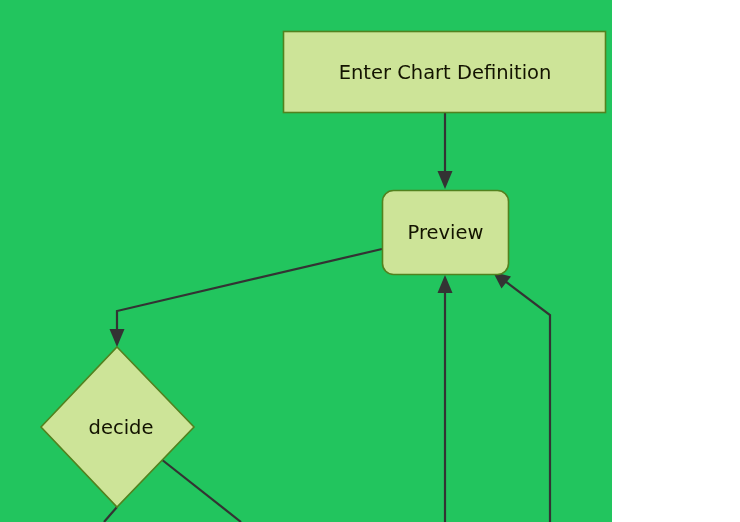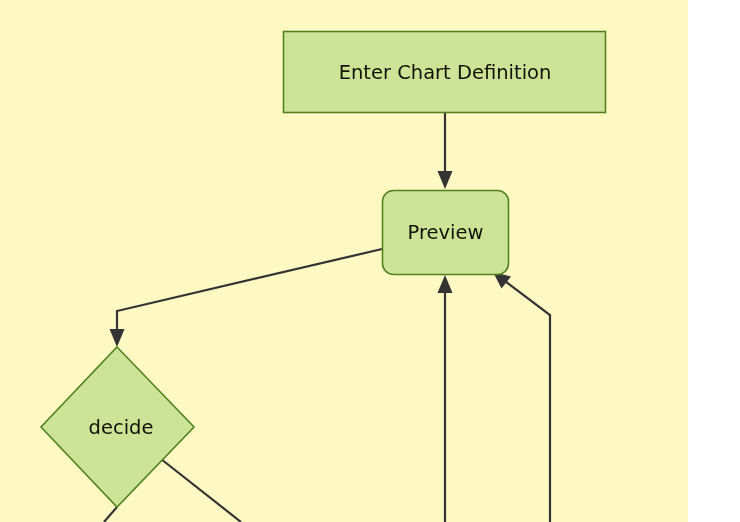--- a/index.html
+++ b/index.html
@@ -5,23 +5,23 @@
   html, body {
     margin: 0;
     padding: 0;
     background: #ffffff;
   }
   body {
     font-family: "DejaVu Sans", sans-serif;
   }
   #flowchart-canvas {
     position: relative;
-    width: 688px;
+    width: 612px;
     height: 522px;
-    background: #fef9c3;
+    background: #22c55e;
     overflow: hidden;
   }
   #flowchart-canvas svg {
     position: absolute;
     top: 0;
     left: 0;
     width: 740px;
     height: 522px;
     display: block;
   }

